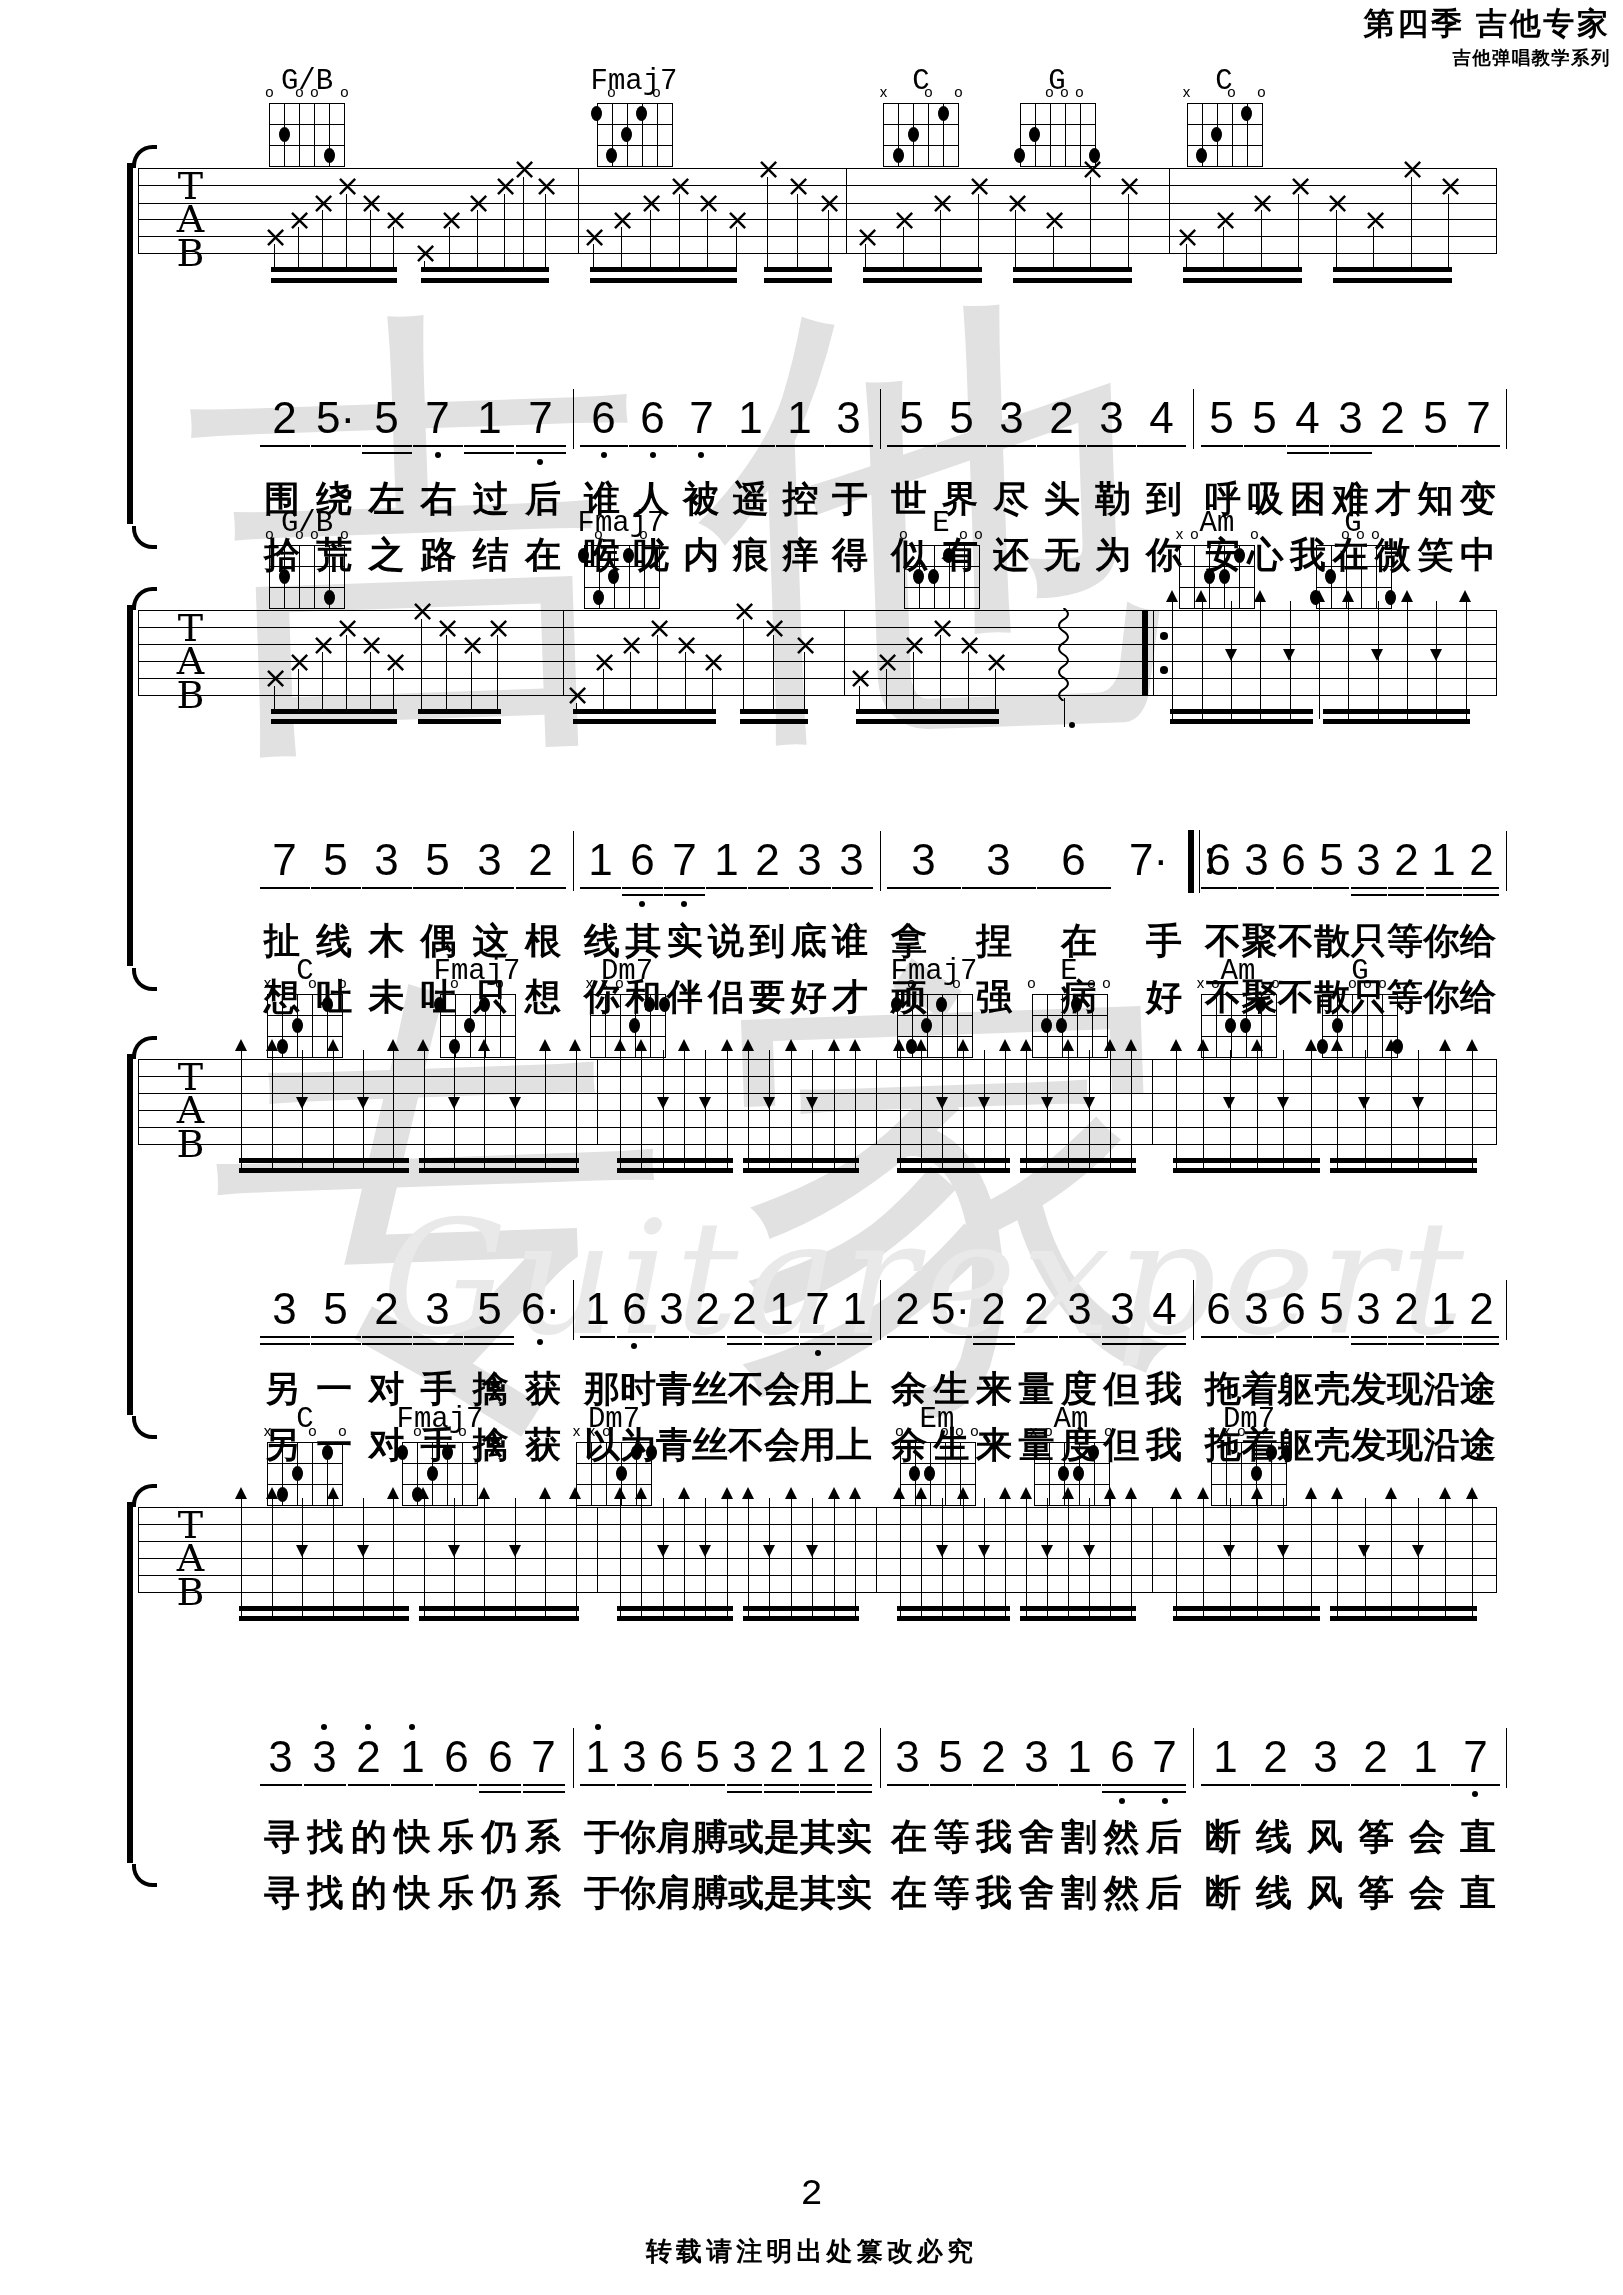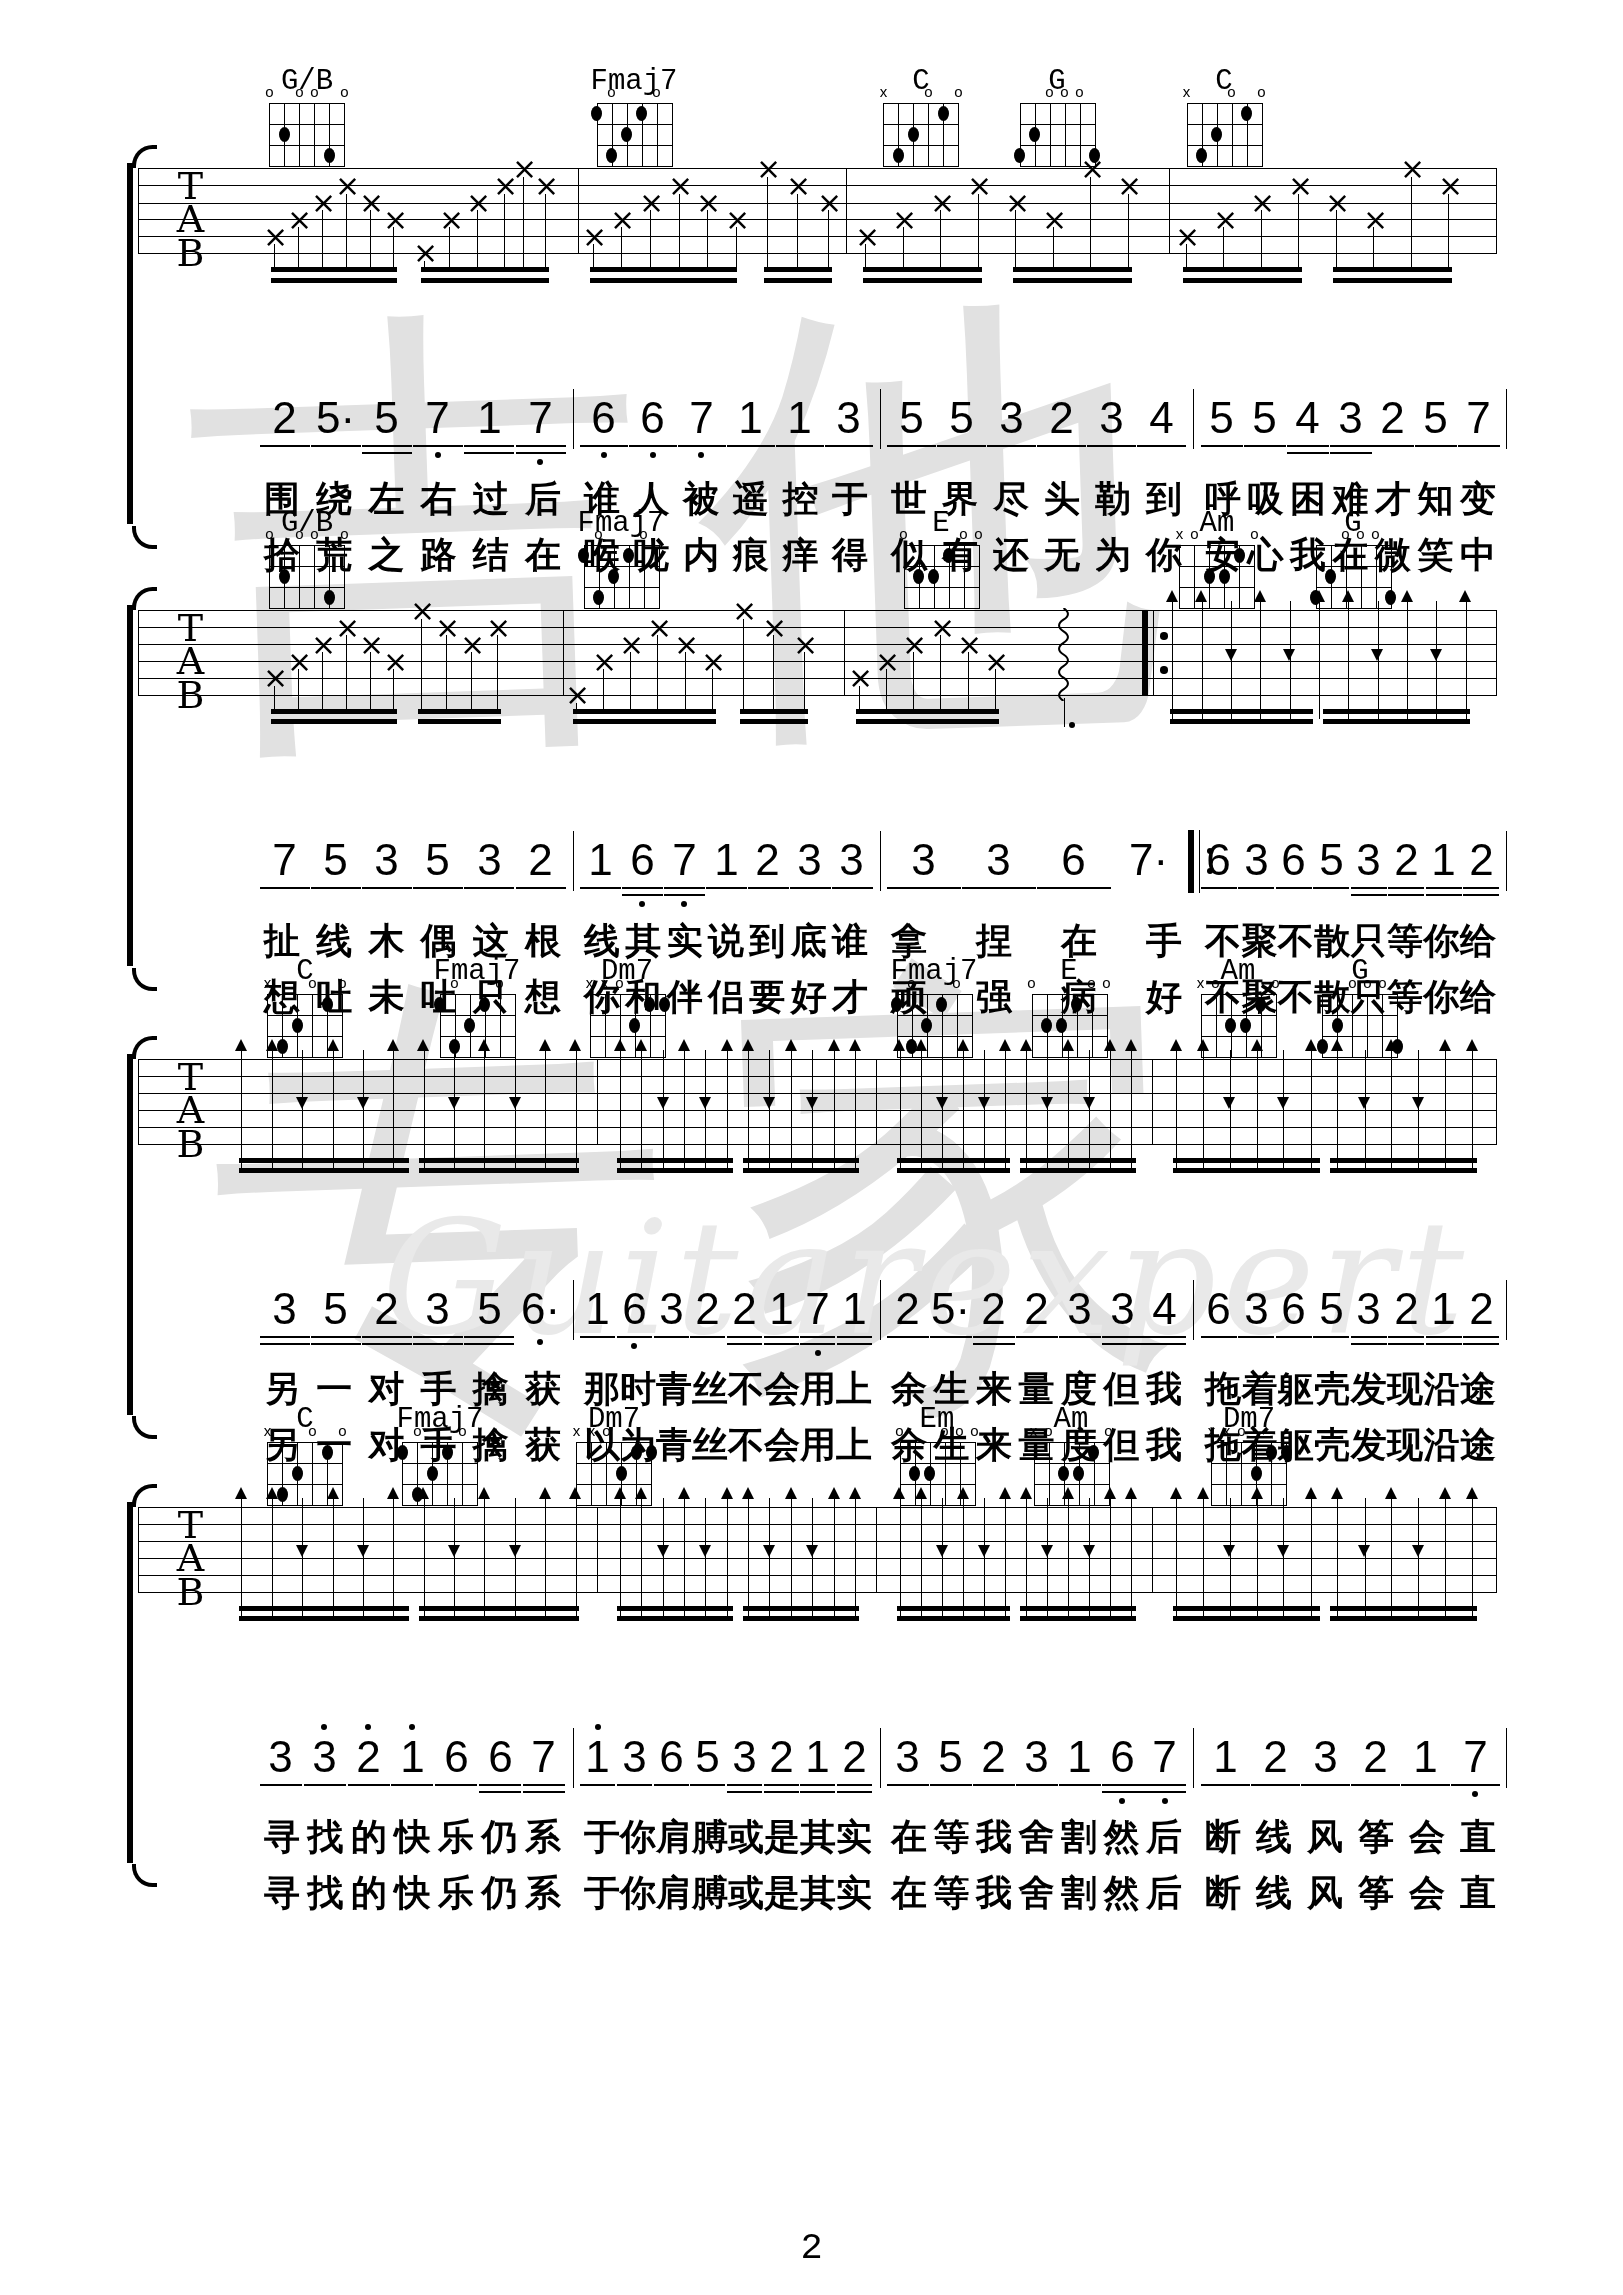--- a/index.html
+++ b/index.html
@@ -32,20 +32,24 @@
   .wlat{position:absolute;left:382px;top:1187px;font-family:"DejaVu Serif",serif;font-style:italic;
         font-size:157px;letter-spacing:5.5px;color:#e9e9e9;}
 </style>
 </head>
 <body>
 
 <div id="page">
   <div id="wm">
     <div class="wcjk">吉他<br>专家</div>
     <div class="wlat">Guitarexpert</div>
+  </div>
+  <div id="hdr">
+    <div class="h1">第四季 吉他专家</div>
+    <div class="h2">吉他弹唱教学系列</div>
   </div>
   <div id="score">
       <div class="abs" style="left: 127px; top: 163px; width: 6.1px; height: 361px; background: rgb(0, 0, 0);"></div>
       <div class="abs" style="left: 132px; top: 145px; width: 20.5px; height: 19px; border-left: 4.8px solid rgb(0, 0, 0); border-top: 4.8px solid rgb(0, 0, 0); border-top-left-radius: 20.5px;"></div>
       <div class="abs" style="left: 132px; top: 526px; width: 20.5px; height: 19px; border-left: 4.8px solid rgb(0, 0, 0); border-bottom: 4.8px solid rgb(0, 0, 0); border-bottom-left-radius: 20.5px;"></div>
       <div class="hl" style="left: 138px; top: 168px; width: 1358px;"></div>
       <div class="hl" style="left: 138px; top: 185px; width: 1358px;"></div>
       <div class="hl" style="left: 138px; top: 203px; width: 1358px;"></div>
       <div class="hl" style="left: 138px; top: 219px; width: 1358px;"></div>
       <div class="hl" style="left: 138px; top: 236px; width: 1358px;"></div>
@@ -1488,15 +1492,16 @@
         <span>会</span>
         <span>直</span>
       </div>
       <div class="vl" style="left: 573px; top: 1728px; height: 60px;"></div>
       <div class="vl" style="left: 880px; top: 1728px; height: 60px;"></div>
       <div class="vl" style="left: 1193px; top: 1728px; height: 60px;"></div>
       <div class="vl" style="left: 1506px; top: 1728px; height: 60px;"></div>
     </div>
   <div id="ftr">
     <div class="pg">2</div>
+    <div class="nt">转载请注明出处篡改必究</div>
   </div>
 </div>
 
 
 </body></html>

